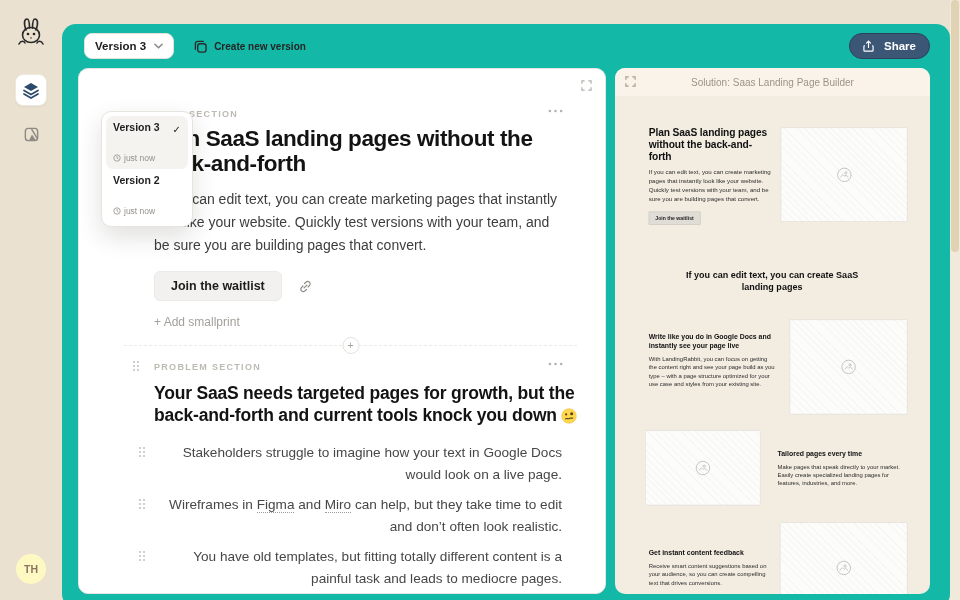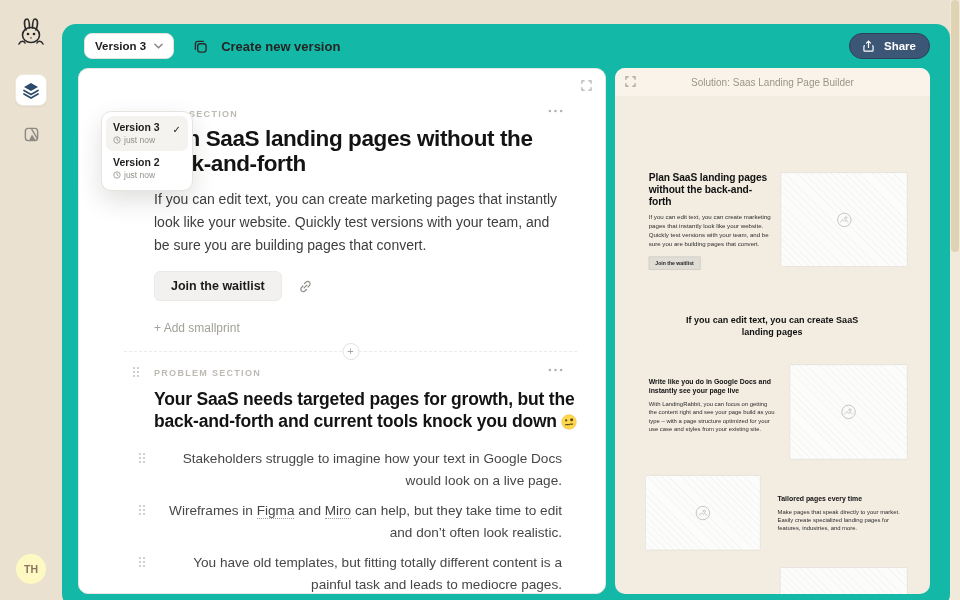--- a/index.html
+++ b/index.html
@@ -20,22 +20,22 @@
     display:flex; align-items:center; justify-content:center; cursor:pointer; }
 
   
   .panel { position:absolute; left:62px; top:24px; width:888px; height:584px;
     background:#14b8a6; border-radius:14px; overflow:hidden; }
 
   .toolbar { height:44px; display:flex; align-items:center; padding:0 20px 0 22px; }
   .version-chip { display:flex; align-items:center; gap:8px; background:#fff;
     border:1px solid #e5e2dc; border-radius:8px; padding:6px 10px; cursor:pointer;
     font-size:11.5px; font-weight:bold; color:#1d1d1d; }
-  .create-btn { display:flex; align-items:center; gap:14px; margin-left:20px;
-    font-size:13px; font-weight:bold; color:#242424; cursor:pointer; background:none; border:none;
+  .create-btn { display:flex; align-items:center; gap:7px; margin-left:20px;
+    font-size:10px; font-weight:bold; color:#242424; cursor:pointer; background:none; border:none;
     font-family:"Liberation Sans", sans-serif; }
   .share-btn { margin-left:auto; display:flex; align-items:flex-start; gap:10px;
     background:#3c5676; border:1px solid #2c4159; color:#fff; font-weight:bold;
     font-size:11.5px; padding:6px 13px; border-radius:13px; cursor:pointer;
     font-family:"Liberation Sans", sans-serif; }
 
   .workspace { display:flex; padding:0 20px 14px 16px; gap:9px; height:540px; }
 
   
   .canvas { flex:0 0 528px; background:#ffffff; border:1px solid #e8e6e2;
@@ -50,21 +50,21 @@
   .drag-handle { position:absolute; left:-22px; top:-2px; cursor:grab; }
 
   .hero-h1 { margin-top:8px; font-size:22.5px; line-height:24.5px;
     letter-spacing:-0.4px; font-weight:bold; color:#131313; cursor:text; }
   .hero-p { margin-top:12px; font-size:14px; line-height:23px; color:#3d3d3d;
     width:412px; cursor:text; }
   .cta-row { margin-top:14px; display:flex; align-items:center; gap:17px; }
   .cta-btn { background:#f2f1ef; border:1px solid #eceae7; border-radius:6px;
     padding:7px 16px; font-size:12.5px; font-weight:bold; color:#1c1c1c; cursor:pointer;
     font-family:"Liberation Sans", sans-serif; }
-  .smallprint { margin-top:20px; font-size:12px; color:#a3a09a; cursor:pointer; }
+  .smallprint { margin-top:14px; font-size:12px; color:#a3a09a; cursor:pointer; }
 
   .divider { margin-top:16px; position:relative; border-top:1px dashed #ecebe8;
     margin-left:-30px; margin-right:-20px; }
   .divider-plus { position:absolute; left:50%; top:-9px; transform:translateX(-50%);
     width:17px; height:17px; background:#fff; border:1px solid #e4e2de;
     border-radius:50%; display:flex; align-items:center; justify-content:center;
     color:#a6a39d; font-size:11px; line-height:1; cursor:pointer; }
 
   .problem-row { margin-top:16px; }
   .problem-h2 { margin-top:10px; font-size:17.5px; line-height:22px;
@@ -76,27 +76,27 @@
   .bullet .drag-handle { top:4px; left:-16px; }
   .u-dot { border-bottom:1.5px dotted #9d9d9d;margin-top:9px; }
 
   
   .dropdown { position:absolute; left:22px; top:42px; width:92px; z-index:40;
     background:#fff; border:1px solid #e7e4df; border-radius:10px; padding:4px;
     box-shadow:0 10px 24px rgba(40,35,25,.14); }
   .dd-item { padding:5px 6px 6px 7px; border-radius:7px; position:relative; cursor:pointer; }
   .dd-item.selected { background:#f4f3f0; }
   .dd-name { font-size:10.5px; font-weight:bold; color:#1e1e1e; }
-  .dd-time { margin-top:2px; font-size:8.5px; color:#94918b; display:flex;
+  .dd-time { margin-top:20px; font-size:8.5px; color:#94918b; display:flex;
     align-items:center; gap:3px; }
   .dd-check { position:absolute; right:7px; top:8px; font-size:10px; color:#222; }
 
   
   .preview { flex:1; background:#f2ece1; border-radius:10px; overflow:hidden;
-    display:flex; flex-direction:column;gap:45px; }
+    display:flex; flex-direction:column; }
   .pv-header { height:28px; background:#f9f3ea; display:flex; align-items:center;
     position:relative; flex:0 0 28px; }
   .pv-expand { position:absolute; left:10px; top:8px; cursor:pointer; }
   .pv-title { width:100%; text-align:center; font-size:10px; color:#9c9484; }
   .pv-body { flex:1; overflow:hidden; }
   .pv-inner { width:522px; transform:scale(0.602); transform-origin:0 0; }
 
   .pv-hero { display:flex; gap:14px; padding:52px 36px 0 56px; }
   .pv-hero-text { flex:0 0 205px; }
   .pv-hero-h { font-size:17px; line-height:1.16; font-weight:bold; color:#111;

